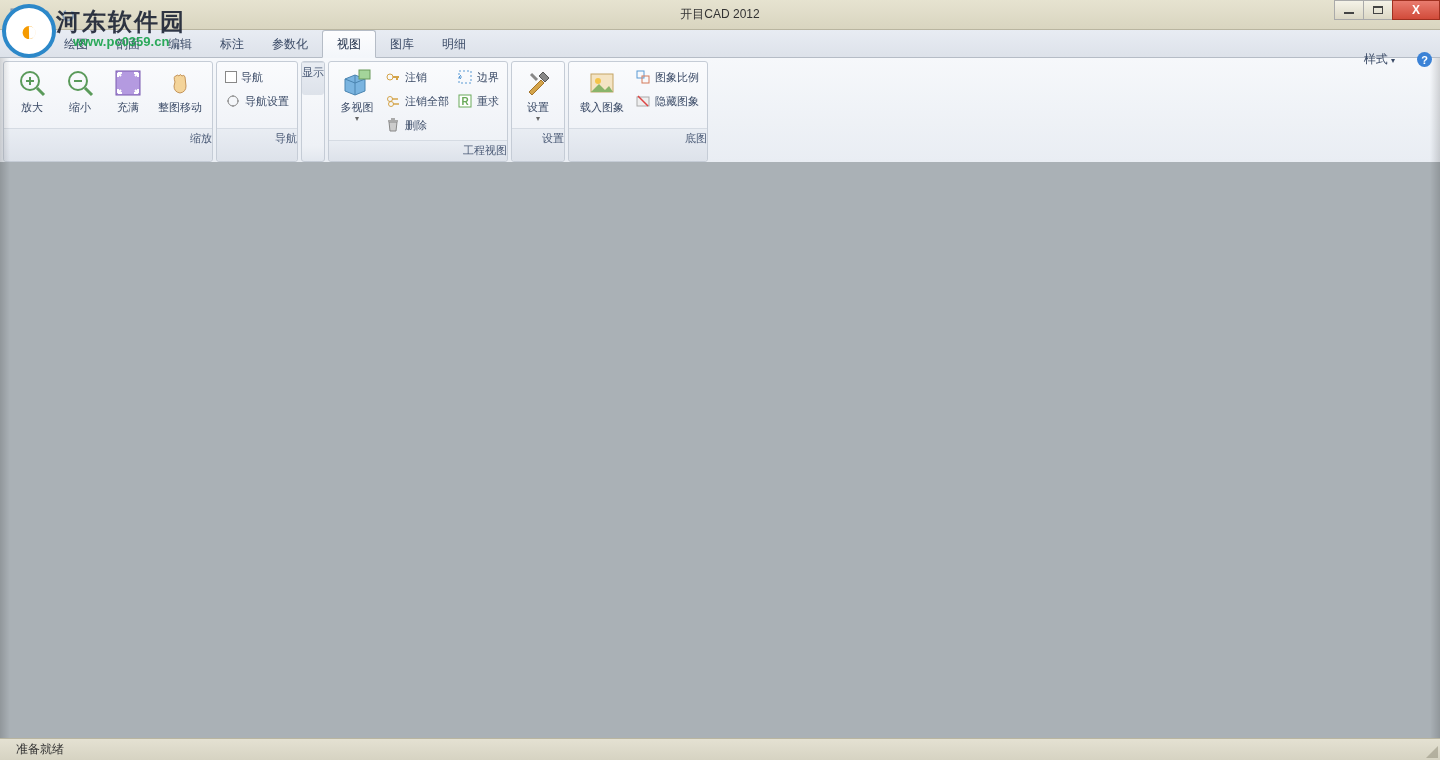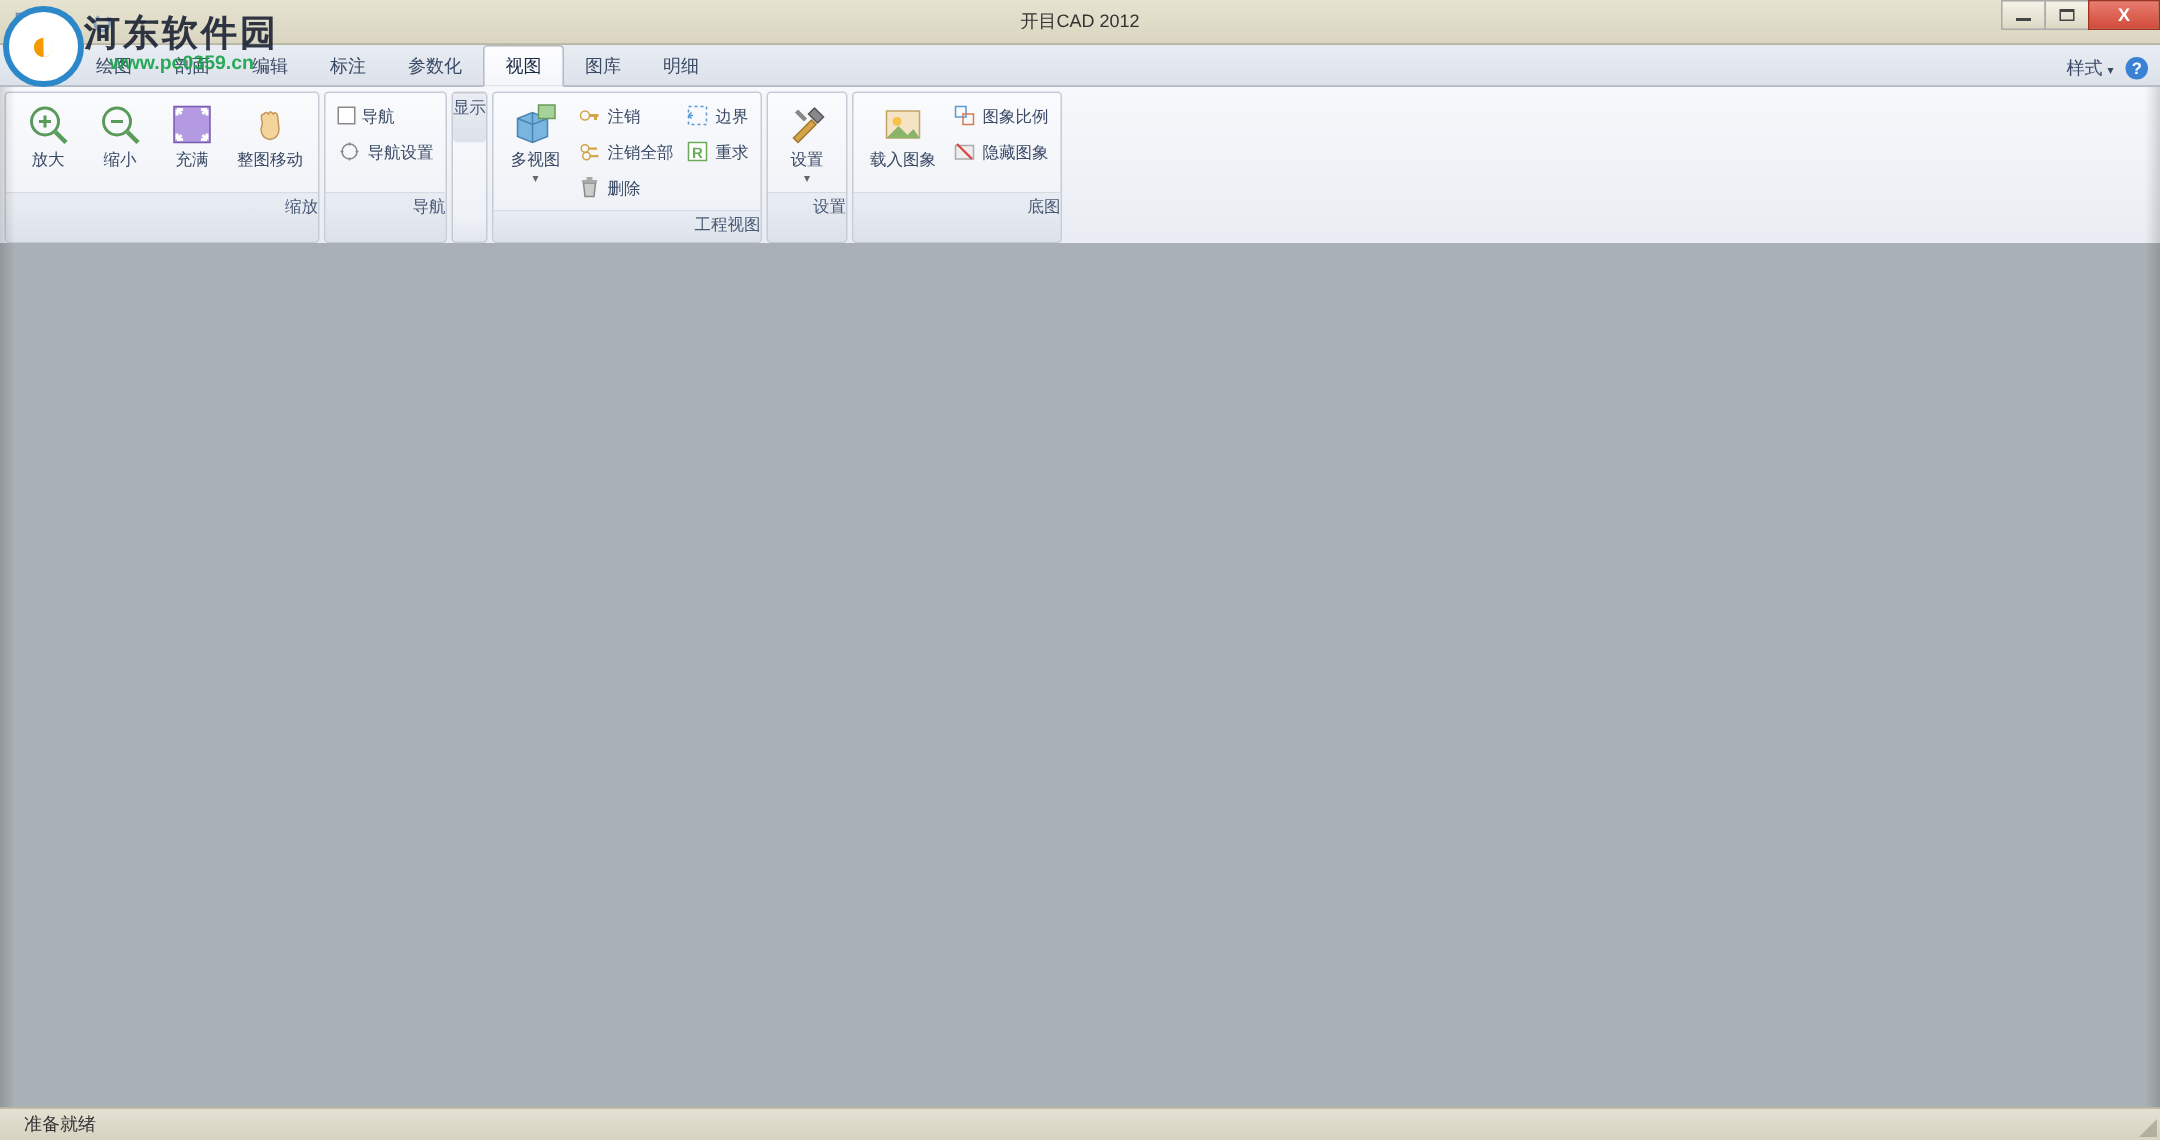--- a/index.html
+++ b/index.html
@@ -20,21 +20,21 @@
 
 .watermark { position: absolute; left: 0; top: 0; z-index: 50; pointer-events: none; }
 .watermark .wm-logo { width: 54px; height: 54px; border-radius: 50%; border: 4px solid #2c88c9; background: #fff; position: absolute; left: 2px; top: 4px; display:flex; align-items:center; justify-content:center; font-size: 30px; color:#f59a00; font-weight:bold;}
 .watermark .wm-text1 { position: absolute; left: 56px; top: 6px; font-size: 24px; font-weight: bold; color: #0f172a; letter-spacing: 2px; opacity: 0.85; white-space: nowrap; }
 .watermark .wm-text2 { position: absolute; left: 73px; top: 34px; font-size: 13px; color: #17a34a; font-weight: bold; opacity: 0.9; }
 
 
 .tabstrip { height: 28px; background: linear-gradient(#e8ecf3, #dde2ea); display: flex; align-items: flex-end; padding-left: 50px; border-bottom: 1px solid #b5bcc6; position: relative; }
 .tab { padding: 5px 14px 4px; font-size: 12px; color: #3a4a66; cursor: pointer; }
 .tab.active { background: linear-gradient(#fdfdfe, #f3f6fa); border: 1px solid #b5bcc6; border-bottom: 1px solid #f3f6fa; border-radius: 3px 3px 0 0; margin-bottom: -1px; color: #1a2a44; }
-.tabstrip .right { position: absolute; right: 8px; top: 7px; display: flex; align-items: center; gap: 8px; font-size: 12px; color: #3a4a66; }
+.tabstrip .right { position: absolute; right: 8px; top: 21px; display: flex; align-items: center; gap: 22px; font-size: 12px; color: #3a4a66; }
 .help-icon { width: 15px; height: 15px; border-radius: 50%; background: #3b82d6; color: #fff; font-size: 11px; display: flex; align-items: center; justify-content: center; font-weight: bold; }
 
 
 .ribbon { height: 104px; display: flex; padding: 3px 3px 0; gap: 3px; background: linear-gradient(#f6f8fb, #e9edf3); }
 .group { background: linear-gradient(#fafbfd, #eef1f6 85%, #e2e7ee); border: 1px solid #c5ccd6; border-radius: 3px; display: flex; flex-direction: column; }
 .group-body { flex: 1; display: flex; align-items: flex-start; padding: 3px 4px; }
 .group-label { height: 33px; font-size: 11px; color: #4a5a76; text-align: right; background: linear-gradient(#e9edf3, #dde2ea); border-top: 1px solid #d5dbe3; border-radius: 0 0 3px 3px; line-height: 18px; }
 
 .bigbtn { width: 48px; display: flex; flex-direction: column; align-items: center; padding: 2px 0; cursor: pointer; }
 .bigbtn .ico { width: 32px; height: 32px; margin-bottom: 2px; display: flex; align-items: center; justify-content: center; }

